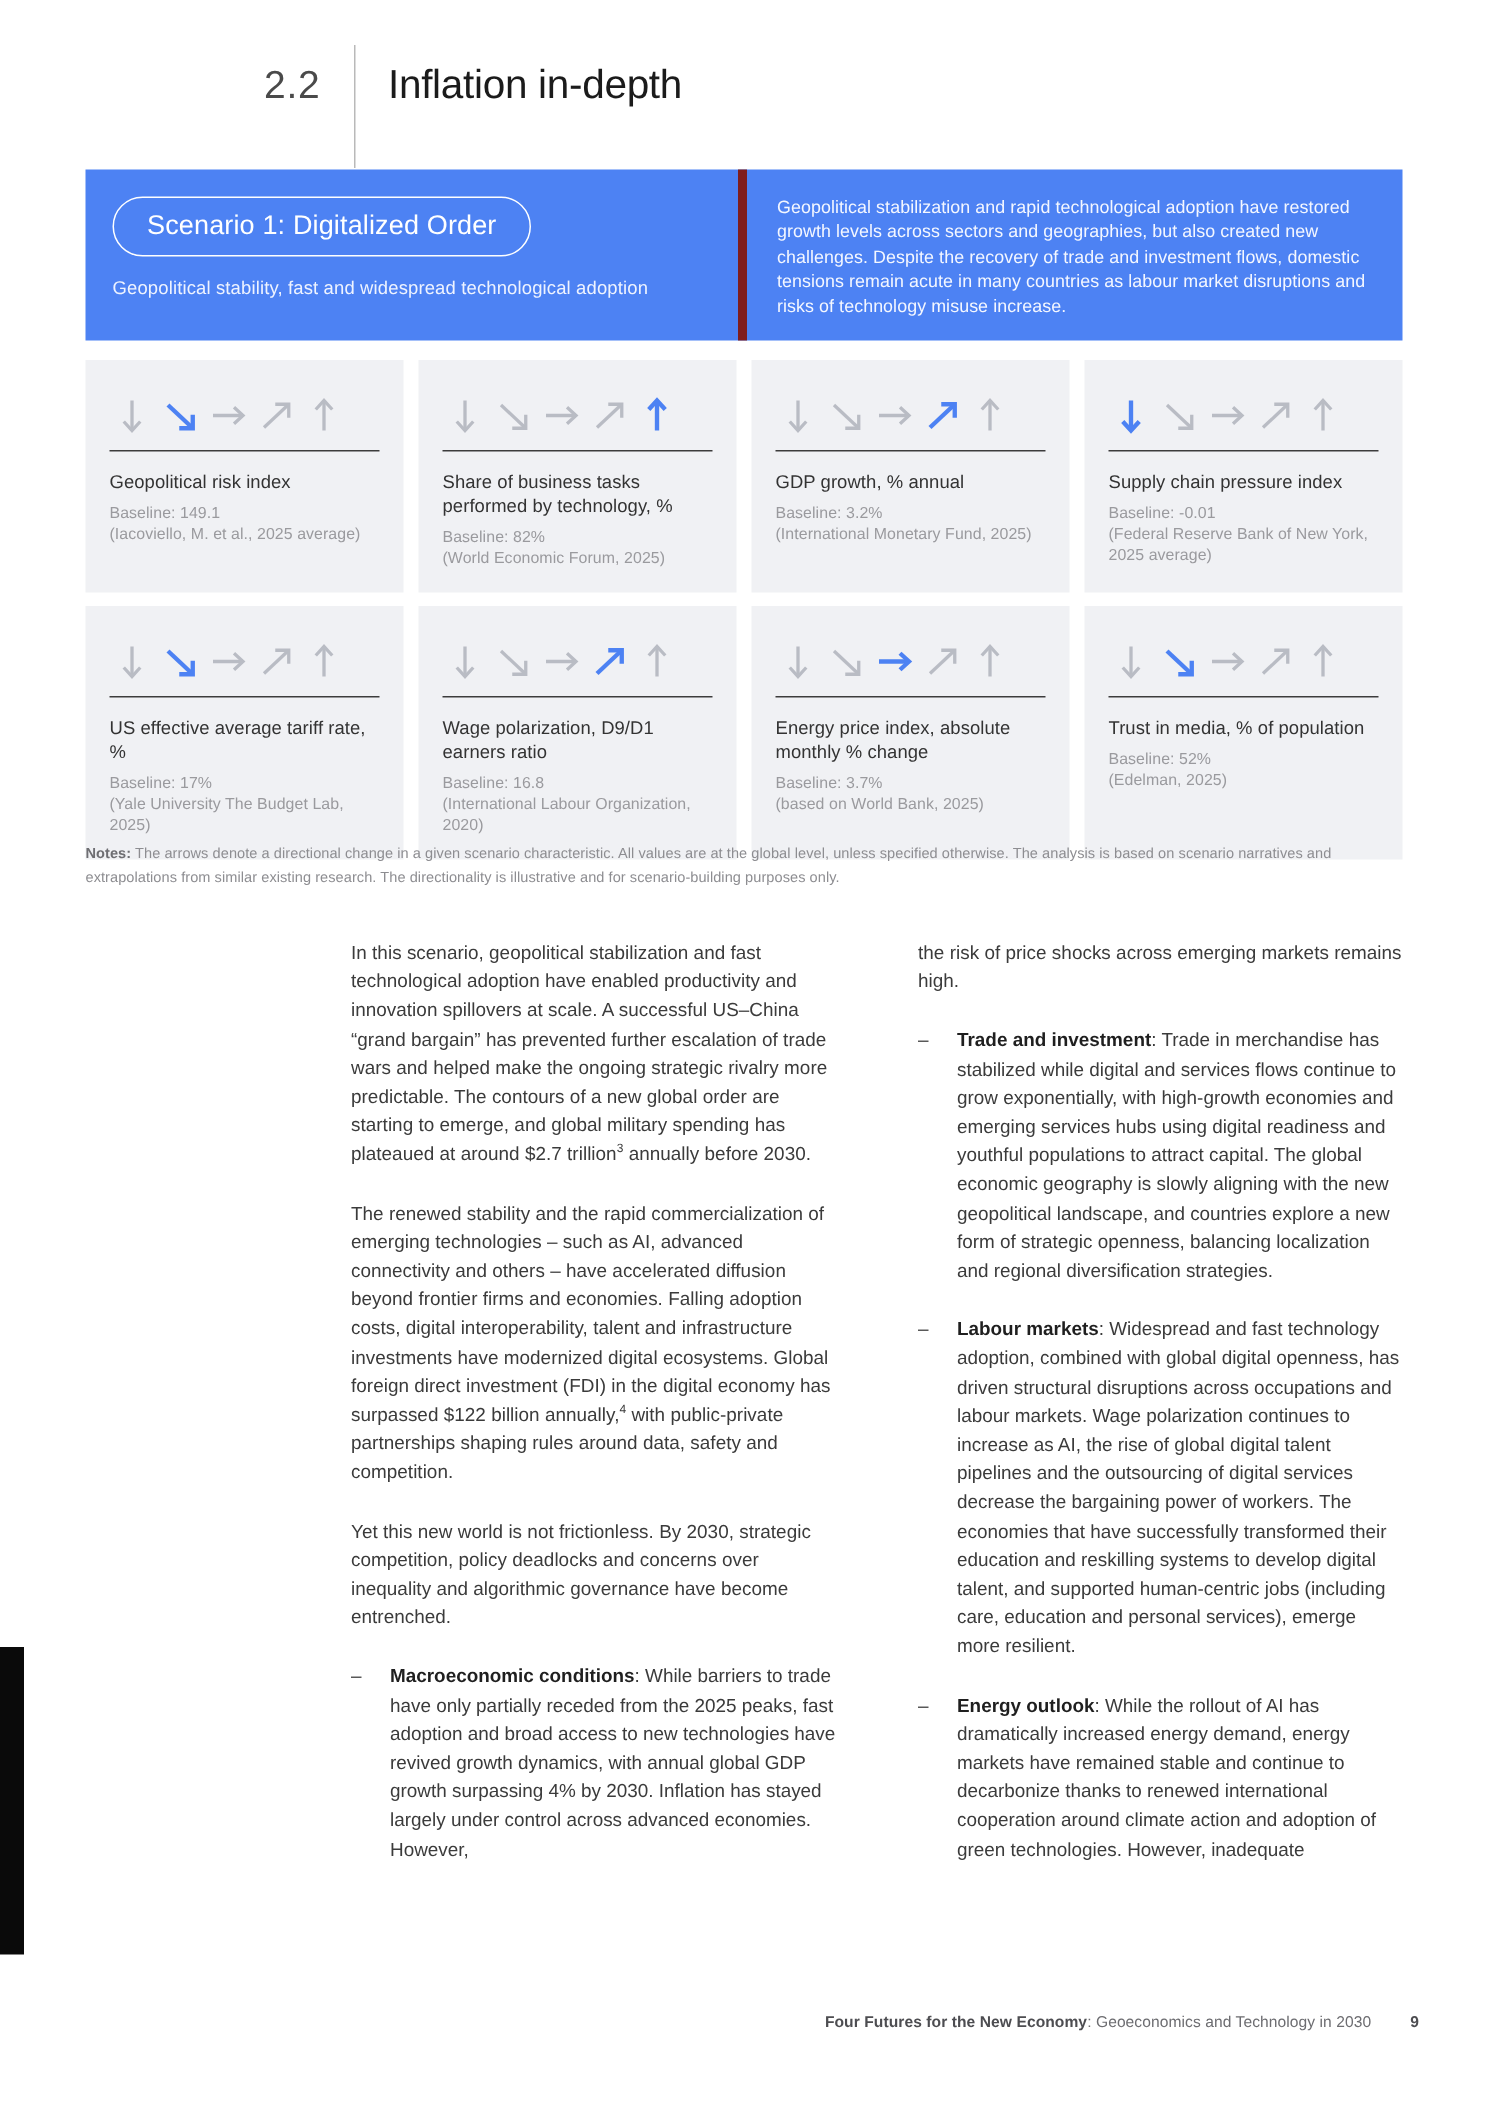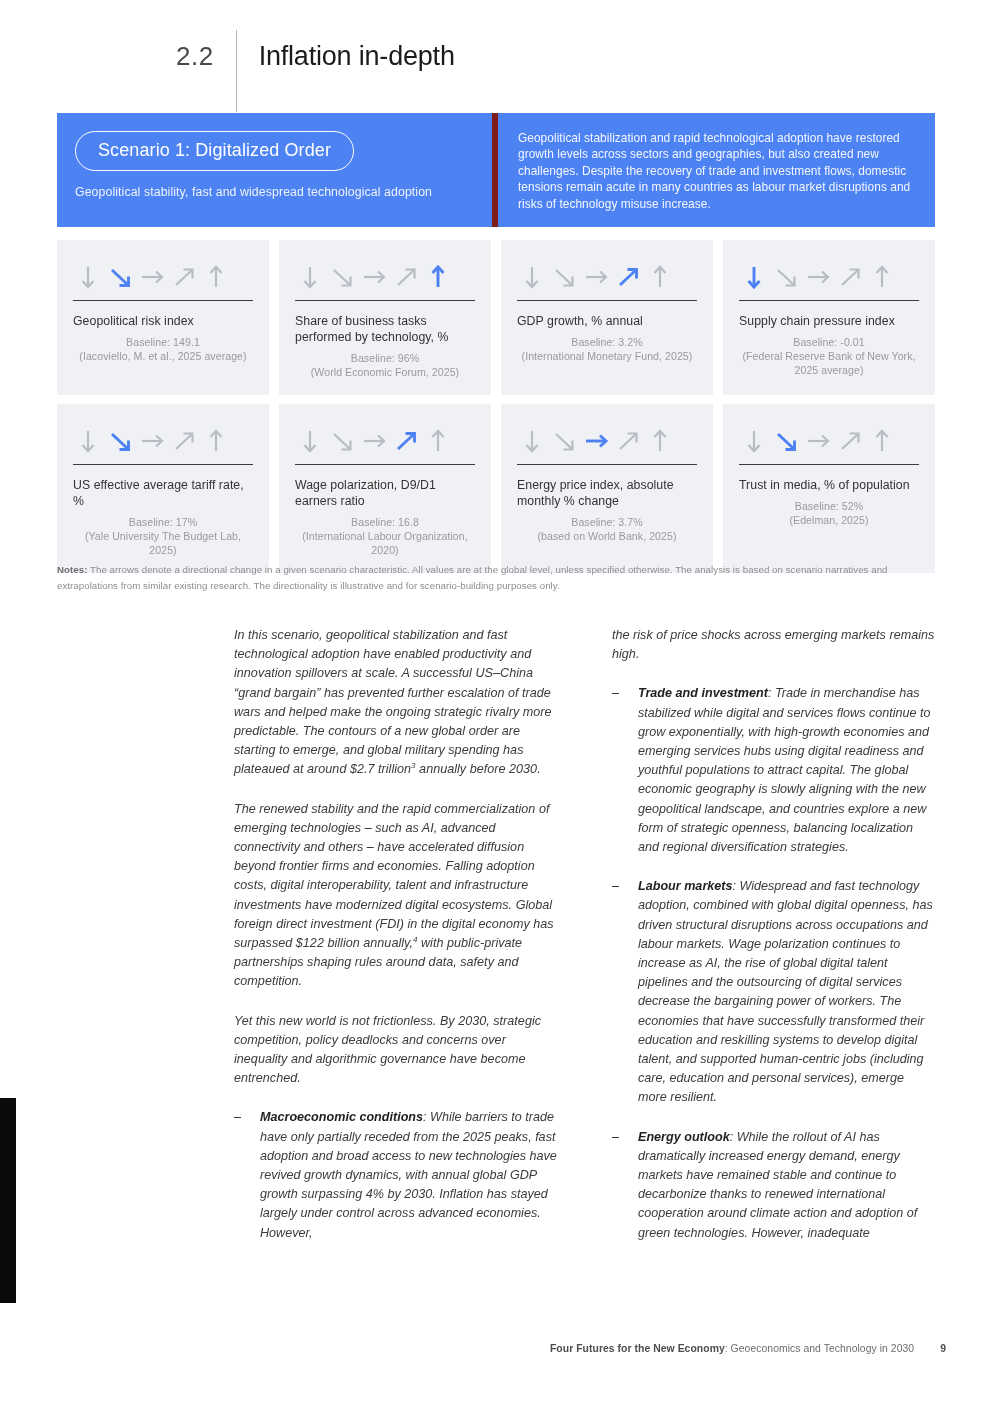--- a/index.html
+++ b/index.html
@@ -129,21 +129,20 @@
     color: #333333;
     line-height: 16px;
     margin-bottom: 6px;
     letter-spacing: 0.05px;
   }
   .card-meta {
     font-size: 10.6px;
     color: #9a9a9e;
     line-height: 14px;
     letter-spacing: 0.05px;
-    text-align: center;
   }
 
   
   .notes {
     position: absolute;
     left: 57px;
     top: 562px;
     width: 878px;
     font-size: 9.7px;
     line-height: 16px;
@@ -154,21 +153,21 @@
 
   
   .body-cols {
     position: absolute;
     left: 234px;
     top: 626px;
     width: 702px;
     display: flex;
     gap: 54px;
   }
-  .col { width: 324px; font-style: italic; }
+  .col { width: 324px; }
   .col p {
     margin: 0 0 20px 0;
     font-size: 12.6px;
     line-height: 19.2px;
     color: #3b3b3b;
     letter-spacing: 0.02px;
   }
   .bullet {
     display: flex;
     gap: 0;
@@ -270,21 +269,21 @@
           <line x1="5" y1="21" x2="21" y2="6" stroke="#b9bcc4" stroke-width="2.2" stroke-linecap="butt"></line>
           <polyline points="12.5,5.5 21.5,5.5 21.5,14.5" fill="none" stroke="#b9bcc4" stroke-width="2.2" stroke-linecap="butt" stroke-linejoin="miter"></polyline>
         </svg>
         <svg width="26" height="26" viewBox="0 0 26 26">
           <line x1="13" y1="23" x2="13" y2="3" stroke="#4d82f3" stroke-width="2.9" stroke-linecap="butt"></line>
           <polyline points="7.5,9 13,3 18.5,9" fill="none" stroke="#4d82f3" stroke-width="2.9" stroke-linecap="butt" stroke-linejoin="miter"></polyline>
         </svg>
       </div>
       <div class="arrow-rule"></div>
       <div class="card-title">Share of business tasks performed by technology, %</div>
-      <div class="card-meta">Baseline: 96%</div>
+      <div class="card-meta">Baseline: 82%</div>
       <div class="card-meta">(World Economic Forum, 2025)</div>
     </div>
     <div class="card">
       <div class="arrows">
         <svg width="26" height="26" viewBox="0 0 26 26">
           <line x1="13" y1="3" x2="13" y2="23" stroke="#b9bcc4" stroke-width="2.2" stroke-linecap="butt"></line>
           <polyline points="7.5,17 13,23 18.5,17" fill="none" stroke="#b9bcc4" stroke-width="2.2" stroke-linecap="butt" stroke-linejoin="miter"></polyline>
         </svg>
         <svg width="26" height="26" viewBox="0 0 26 26">
           <line x1="5" y1="6" x2="21" y2="21" stroke="#b9bcc4" stroke-width="2.2" stroke-linecap="butt"></line>

